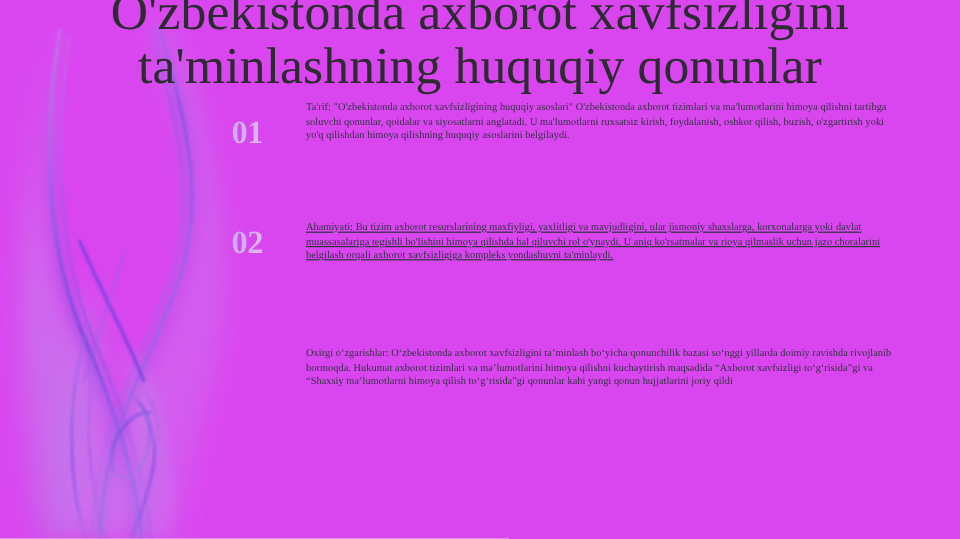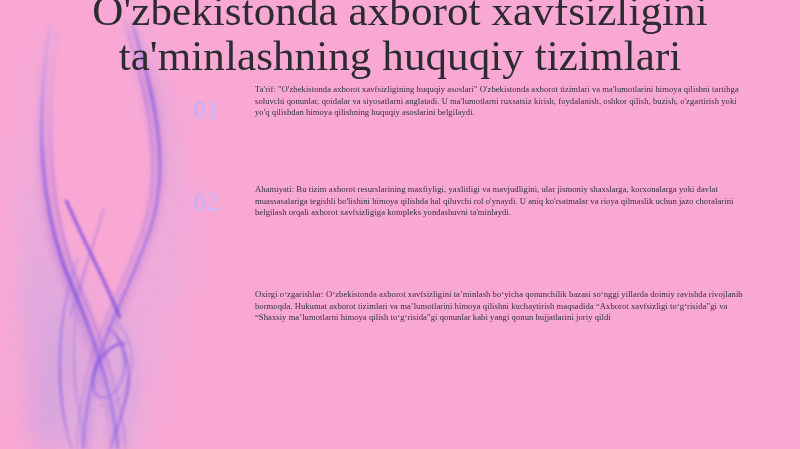--- a/index.html
+++ b/index.html
@@ -5,21 +5,21 @@
   html, body {
     margin: 0;
     padding: 0;
     background: #ffffff;
   }
   #slide {
     position: relative;
     width: 800px;
     height: 449px;
     overflow: hidden;
-    background: #f9a8d4;
+    background: #d946ef;
     font-family: "Liberation Serif", "DejaVu Serif", serif;
   }
 
   
   #artwork {
     position: absolute;
     left: 0;
     top: 0;
     width: 240px;
     height: 449px;
@@ -85,21 +85,21 @@
     color: #2f3340;
     text-align: left;
     letter-spacing: 0.05px;
   }
 
   .item-1 { height: 90px; }
   .item-2 { height: 105px; }
   .item-3 { height: 100px; }
   .item-2 .item-num { top: 2px; text-decoration: underline; }
   .item-3 .item-num { top: 2px; }
-  .item-2 .item-text { padding-top: 10px; }
+  .item-2 .item-text { padding-top: 10px; text-decoration: underline; }
   .item-3 .item-text { padding-top: 10px; }
 </style>
 </head>
 <body>
 
 <div id="slide">
 
   <svg id="artwork" viewBox="0 0 240 449" preserveAspectRatio="none" xmlns="http://www.w3.org/2000/svg">
     <defs>
       <linearGradient id="g-haze-a" x1="0" y1="0" x2="1" y2="1">
@@ -153,21 +153,21 @@
     <path d="M106,326 C120,336 128,352 124,372 C120,392 106,402 98,396 C90,390 92,372 100,360 C108,348 118,342 126,344" stroke="url(#g-strand2)" stroke-width="2.2" fill="none" filter="url(#blur-sm)" opacity="0.95"></path>
     <path d="M112,318 C128,330 136,352 130,376 C124,400 108,412 100,404" stroke="url(#g-strand2)" stroke-width="1.2" fill="none" filter="url(#blur-sm)" opacity="0.6"></path>
     <path d="M116,340 C128,352 132,374 126,398 C120,424 112,440 110,449" stroke="url(#g-strand)" stroke-width="1.6" fill="none" filter="url(#blur-sm)" opacity="0.85"></path>
 
     <path d="M66,200 C86,246 106,282 120,318" stroke="#6f40dd" stroke-width="2.4" fill="none" filter="url(#blur-sm)" opacity="0.9"></path>
     <path d="M104,208 C92,250 80,284 70,318" stroke="#8a63e6" stroke-width="1.6" fill="none" filter="url(#blur-sm)" opacity="0.55"></path>
   </svg>
 
   <div id="title-block">
     <span class="title-line">O'zbekistonda axborot xavfsizligini</span>
-    <span class="title-line">ta'minlashning huquqiy tizimlari</span>
+    <span class="title-line">ta'minlashning huquqiy qonunlar</span>
   </div>
 
   <div id="content">
 
     <div class="item item-1">
       <span class="item-num">01</span>
       <span class="item-text">Ta'rif: "O'zbekistonda axborot xavfsizligining huquqiy asoslari" O'zbekistonda axborot tizimlari va ma'lumotlarini himoya qilishni tartibga soluvchi qonunlar, qoidalar va siyosatlarni anglatadi. U ma'lumotlarni ruxsatsiz kirish, foydalanish, oshkor qilish, buzish, o'zgartirish yoki yo'q qilishdan himoya qilishning huquqiy asoslarini belgilaydi.</span>
     </div>
 
     <div class="item item-2">

